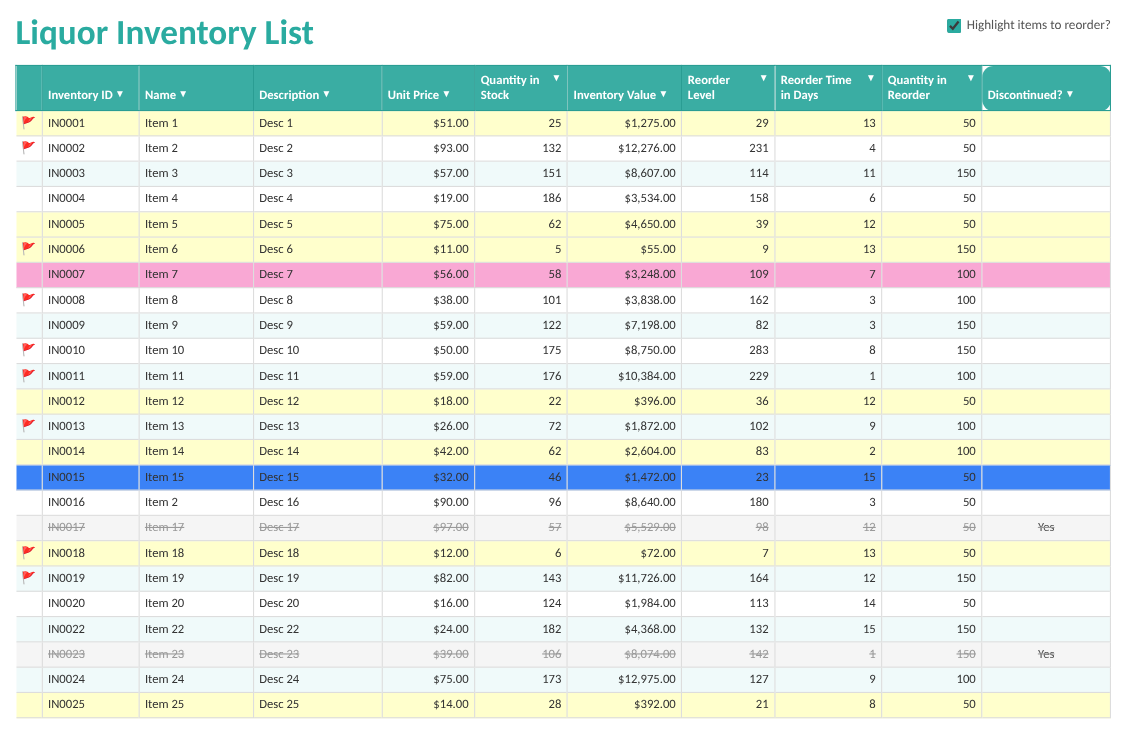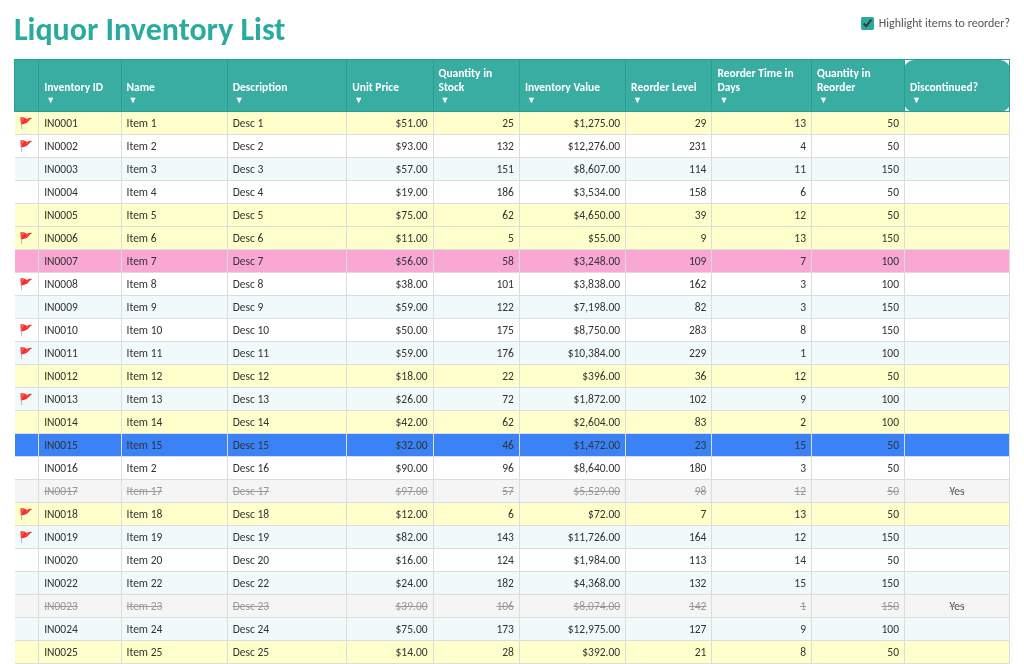--- a/index.html
+++ b/index.html
@@ -46,21 +46,21 @@
       background-color: #3aada3;
       color: #fff;
       padding: 6px 5px;
       text-align: left;
       border: 1px solid #2a9d93;
       vertical-align: bottom;
       position: relative;
     }
     thead tr th .th-content {
       display: flex;
-      flex-direction: column;
+      flex-direction: row;
     }
     .dropdown-arrow {
       font-size: 9px;
       color: #fff;
       cursor: pointer;
       margin-left: 2px;
     }
     tbody tr {
       border-bottom: 1px solid #ddd;
     }

